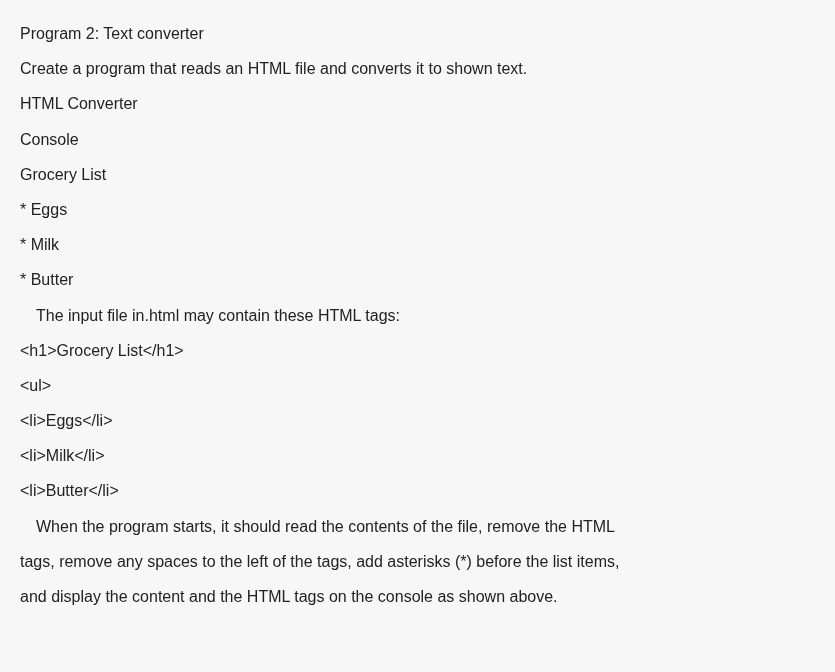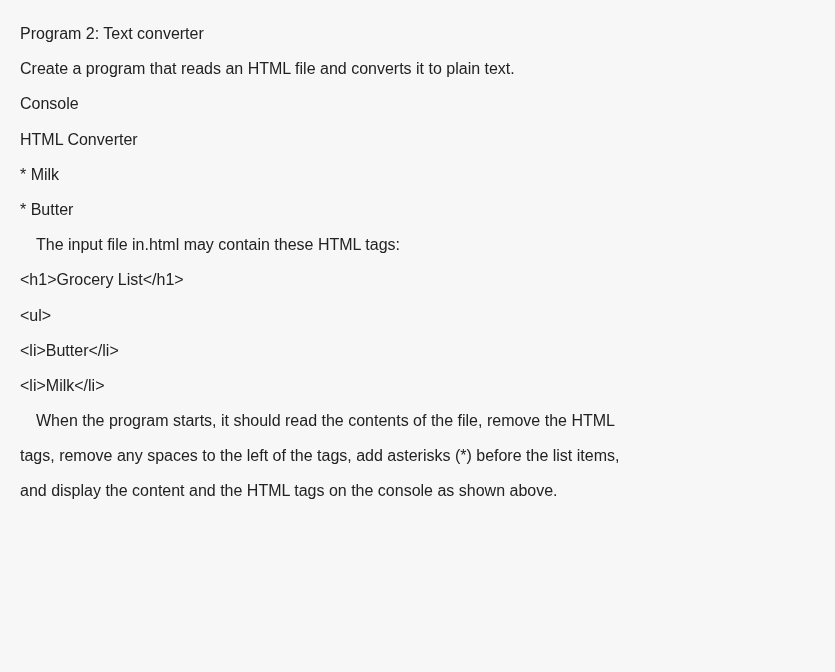--- a/index.html
+++ b/index.html
@@ -25,26 +25,29 @@
     }
     .indent {
       padding-left: 16px;
     }
   </style>
 </head>
 <body>
 
 <div class="content">
   <span class="line">Program 2: Text converter</span>
-  <span class="line">Create a program that reads an HTML file and converts it to plain text.</span>
+  <span class="line">Create a program that reads an HTML file and converts it to shown text.</span>
+  <span class="line">HTML Converter</span>
   <span class="line">Console</span>
-  <span class="line">HTML Converter</span>
+  <span class="line">Grocery List</span>
+  <span class="line">* Eggs</span>
   <span class="line">* Milk</span>
   <span class="line">* Butter</span>
   <span class="line indent">The input file in.html may contain these HTML tags:</span>
   <span class="line">&lt;h1&gt;Grocery List&lt;/h1&gt;</span>
   <span class="line">&lt;ul&gt;</span>
+  <span class="line">&lt;li&gt;Eggs&lt;/li&gt;</span>
+  <span class="line">&lt;li&gt;Milk&lt;/li&gt;</span>
   <span class="line">&lt;li&gt;Butter&lt;/li&gt;</span>
-  <span class="line">&lt;li&gt;Milk&lt;/li&gt;</span>
   <span class="line indent">When the program starts, it should read the contents of the file, remove the HTML</span>
   <span class="line">tags, remove any spaces to the left of the tags, add asterisks (*) before the list items,</span>
   <span class="line">and display the content and the HTML tags on the console as shown above.</span>
 </div>
 
 </body></html>

